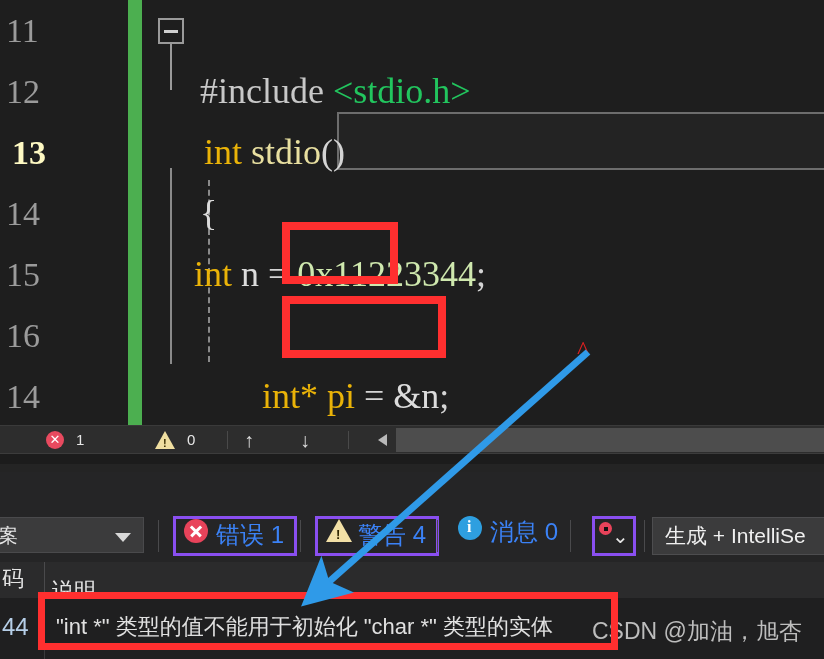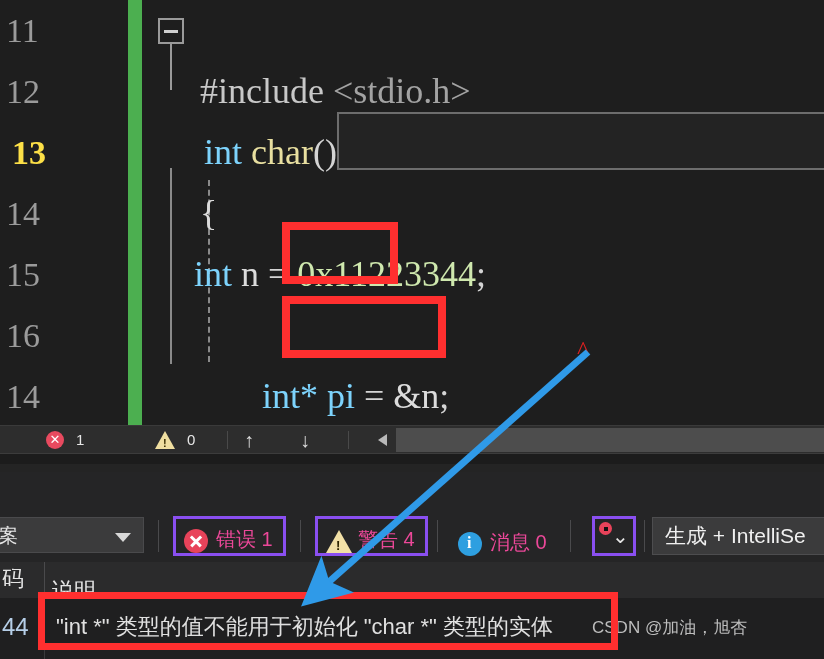--- a/index.html
+++ b/index.html
@@ -7,32 +7,32 @@
        font-family:"Liberation Sans","DejaVu Sans",sans-serif;}
   #root{position:relative;width:824px;height:554px;background:#1e1e1e;text-decoration:underline;}
 
   
   .editor{position:absolute;left:0;top:0;width:824px;height:425px;background:#1e1e1e;overflow:hidden;}
   .gutter{position:absolute;left:0;top:0;width:128px;height:425px;background:#1e1e1e;}
   .linenums{position:absolute;left:0;top:0;width:118px;height:425px;
             font-family:"Liberation Serif","DejaVu Serif",serif;
             font-size:34px;color:#9b9b9b;text-align:left;}
   .ln{height:61px;line-height:61px;padding-left:6px;}
-  .ln.cur{color:#fde047;font-weight:bold;padding-left:12px;}
+  .ln.cur{color:#fef9c3;font-weight:bold;padding-left:12px;}
   .savebar{position:absolute;left:128px;top:0;width:14px;height:425px;background:#4caf50;}
   .foldcol{position:absolute;left:142px;top:0;width:58px;height:425px;background:#1e1e1e;}
 
   .codearea{position:absolute;left:142px;top:0;right:0;height:425px;}
   .cline{position:absolute;left:0;right:0;height:61px;line-height:61px;
          font-family:"Liberation Serif","DejaVu Serif",serif;font-size:36px;white-space:pre;}
   .code-indent{padding-left:58px;}
 
   .tok-gray{color:#c8c8c8;}
-  .tok-str{color:#a3a3a3;margin-top:16px;}
-  .tok-kw{color:#7dd3fc;}
+  .tok-str{color:#22c55e;margin-top:16px;}
+  .tok-kw{color:#eab308;}
   .tok-fn{color:#e8dfa0;}
   .tok-num{color:#cfe8ae;}
   .tok-punct{color:#d4d4d4;}
   .tok-plain{color:#dcdcdc;}
   .tok-op{color:#d4d4d4;}
 
   
   .foldbox{position:absolute;left:16px;top:18px;width:26px;height:26px;
            border:2px solid #9a9a9a;box-sizing:border-box;background:#1e1e1e;}
   .foldbox:after{content:"";position:absolute;left:4px;top:10px;width:14px;height:3px;background:#cfcfcf;}
@@ -74,21 +74,21 @@
   .toolbar{position:absolute;left:0;top:510px;width:824px;height:52px;background:#252526;}
   .dropdown{position:absolute;left:-6px;top:7px;width:150px;height:36px;background:#3b3b3c;
             border:1px solid #4a4a4c;box-sizing:border-box;}
   .dd-text{position:absolute;left:4px;top:5px;color:#e6e6e6;font-size:19px;}
   .dd-caret{position:absolute;right:12px;top:15px;width:0;height:0;
             border-left:8px solid transparent;border-right:8px solid transparent;
             border-top:9px solid #d8d8d8;}
   .tb-sep{position:absolute;top:10px;width:1px;height:32px;background:#4a4a4c;}
 
   .tbtn{position:absolute;top:6px;height:40px;box-sizing:border-box;
-        display:flex;align-items:flex-end;color:#ec4899;font-size:20px;}
+        display:flex;align-items:flex-start;color:#3b82f6;font-size:24px;}
   .tbtn.hl{border:3px solid #8a4ff0;}
   .ic-err{width:24px;height:24px;border-radius:50%;background:#e8435a;margin:0 8px 0 8px;
           position:relative;}
   .ic-err:before,.ic-err:after{content:"";position:absolute;left:5px;top:11px;width:14px;height:2.5px;
           background:#fff;}
   .ic-err:before{transform:rotate(45deg);} .ic-err:after{transform:rotate(-45deg);}
   .ic-warn{width:0;height:0;border-left:13px solid transparent;border-right:13px solid transparent;
            border-bottom:23px solid #f2e0a6;margin:0 6px 0 8px;position:relative;}
   .ic-warn:after{content:"!";position:absolute;left:-3px;top:8px;color:#2e2400;font-size:13px;font-weight:bold;}
   .ic-info{width:24px;height:24px;border-radius:50%;background:#2e9fe0;margin:0 8px 0 8px;
@@ -117,21 +117,21 @@
   .gh-desc{position:absolute;left:52px;top:12px;color:#e4e4e4;font-size:22px;line-height:34px;}
 
   
   .gridrow{position:absolute;left:0;top:598px;width:824px;height:61px;background:#1f1f20;}
   .gr-code{position:absolute;left:0;top:0;width:44px;height:61px;color:#b6cfe8;font-size:24px;
            line-height:58px;padding-left:2px;box-sizing:border-box;}
   .gr-sep{position:absolute;left:44px;top:0;width:1px;height:61px;background:#3a3a3c;}
   .gr-desc{position:absolute;left:56px;top:0;height:61px;line-height:58px;color:#e0e0e0;font-size:22px;
            white-space:nowrap;}
 
-  .watermark{position:absolute;left:592px;top:616px;color:#bdbdbd;font-size:17px;white-space:nowrap;}
+  .watermark{position:absolute;left:592px;top:616px;color:#bdbdbd;font-size:23px;white-space:nowrap;}
 
   
   .annot-red{position:absolute;border:8px solid #ff2f2f;box-sizing:border-box;}
   .annot-red-msg{position:absolute;left:38px;top:592px;width:580px;height:58px;
                  border:7px solid #ff2f2f;box-sizing:border-box;}
   .squig{position:absolute;left:577px;top:344px;color:#e02020;font-size:26px;
          font-family:"Liberation Serif",serif;line-height:14px;}
   svg.arrow{position:absolute;left:0;top:0;width:824px;height:659px;pointer-events:none;}
 </style>
 </head>
@@ -161,21 +161,21 @@
     </div>
 
     <div class="codearea">
       <div class="foldline-dash"></div>
 
       <div class="cline code-indent" style="top:0px"></div>
 
       <div class="cline code-indent" style="top:61px"><span class="tok-gray">#include</span><span class="tok-plain"> </span><span class="tok-str">&lt;stdio.h&gt;</span></div>
 
       <div class="curline-box"></div>
-      <div class="cline" style="top:122px;padding-left:62px;z-index:3"><span class="tok-kw">int</span><span class="tok-plain"> </span><span class="tok-fn">char</span><span class="tok-punct">()</span></div>
+      <div class="cline" style="top:122px;padding-left:62px;z-index:3"><span class="tok-kw">int</span><span class="tok-plain"> </span><span class="tok-fn">stdio</span><span class="tok-punct">()</span></div>
 
       <div class="cline code-indent" style="top:183px"><span class="tok-plain">{</span></div>
 
       <div class="cline" style="top:244px;padding-left:52px"><span class="tok-kw">int</span><span class="tok-plain"> </span><span class="tok-plain">n</span><span class="tok-op"> = </span><span class="tok-num">0x11223344</span><span class="tok-punct">;</span></div>
 
 
       <div class="cline" style="top:366px;padding-left:120px"><span class="tok-kw">int*</span><span class="tok-plain"> </span><span class="tok-kw">pi</span><span class="tok-op"> = </span><span class="tok-plain">&amp;n</span><span class="tok-punct">;</span></div>
     </div>
   </div>
 

